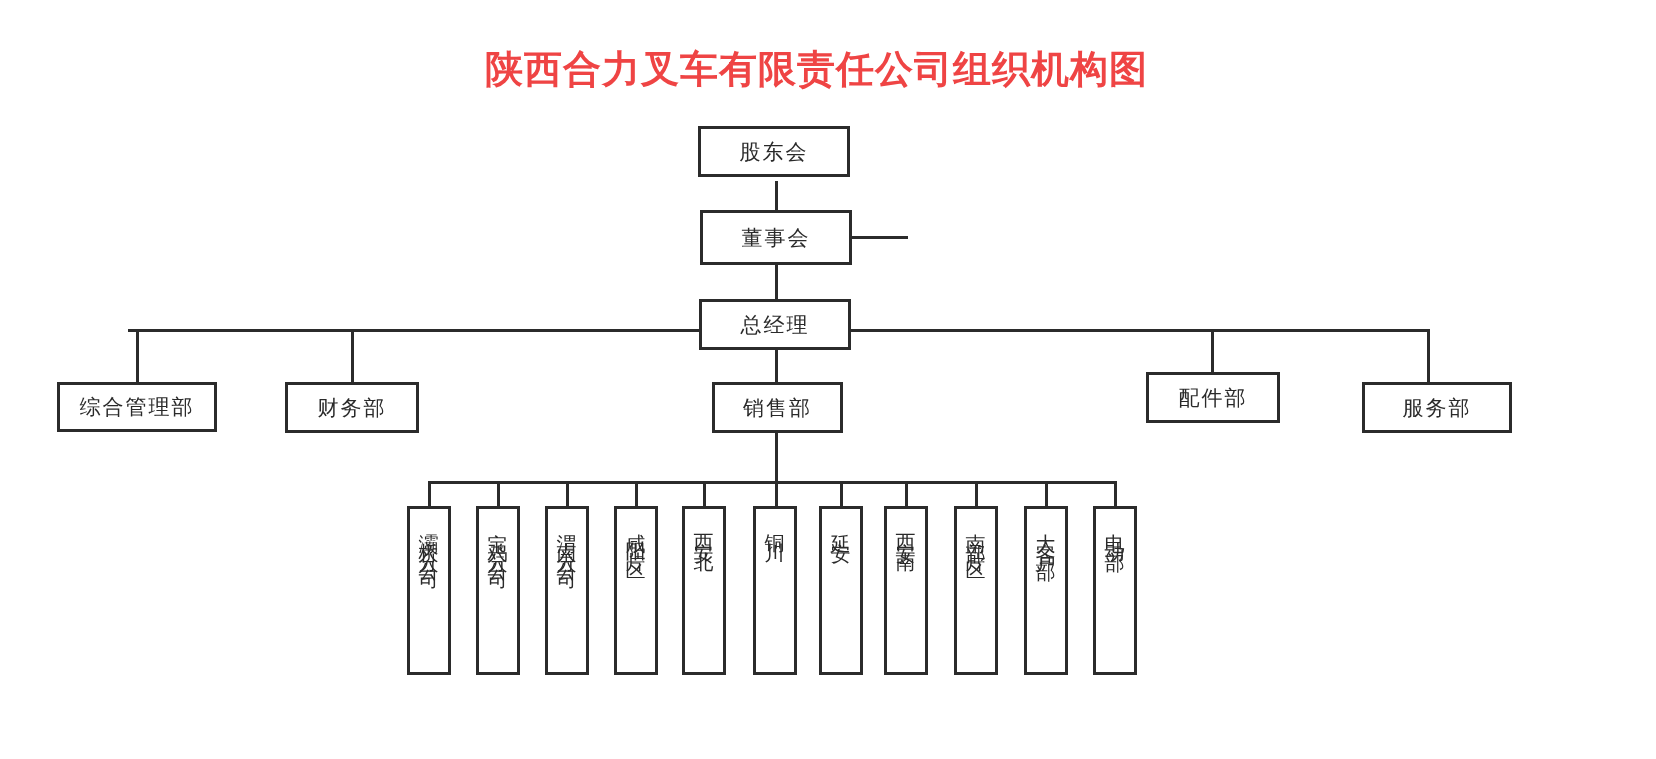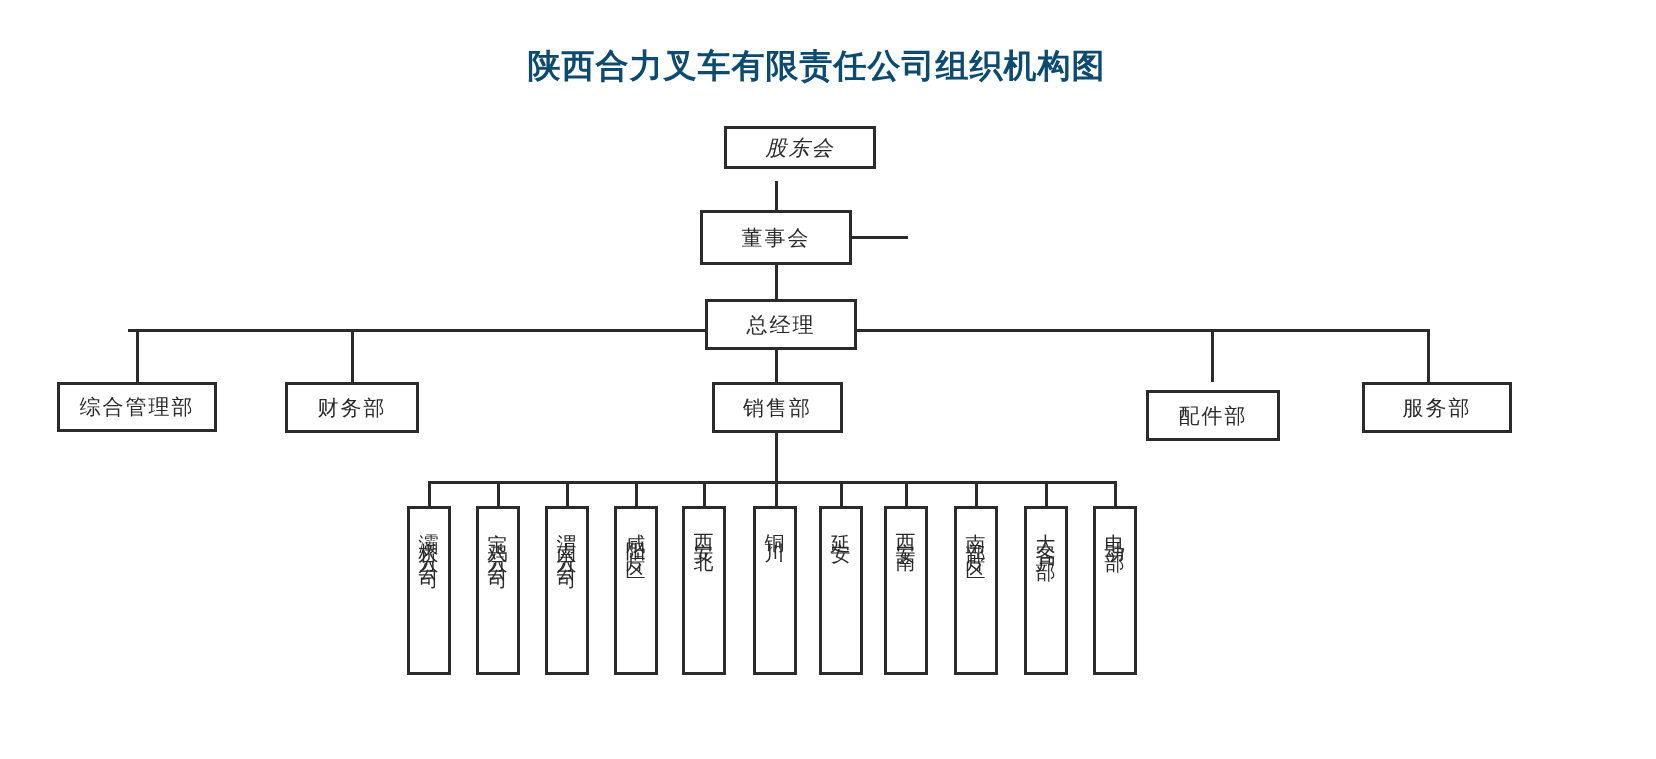--- a/index.html
+++ b/index.html
@@ -20,23 +20,23 @@
 
   
   .chart-title {
     position: absolute;
     left: 0;
     top: 44px;
     width: 1633px;
     text-align: center;
     font-family: "Liberation Sans", "DejaVu Sans", sans-serif;
     font-weight: bold;
-    font-size: 33px;
+    font-size: 38px;
     letter-spacing: 1px;
-    color: #0c4a6e;
+    color: #ef4444;
     white-space: nowrap;
   }
 
   
   .node {
     position: absolute;
     background: #ffffff;
     border: 3px solid #2b2b2b;
     display: flex;
     align-items: center;
@@ -101,42 +101,42 @@
   <div class="conn v" style="left:566px; top:481px; height:26px;"></div>
   <div class="conn v" style="left:635px; top:481px; height:26px;"></div>
   <div class="conn v" style="left:703px; top:481px; height:26px;"></div>
   <div class="conn v" style="left:775px; top:481px; height:26px;"></div>
   <div class="conn v" style="left:840px; top:481px; height:26px;"></div>
   <div class="conn v" style="left:905px; top:481px; height:26px;"></div>
   <div class="conn v" style="left:975px; top:481px; height:26px;"></div>
   <div class="conn v" style="left:1045px; top:481px; height:26px;"></div>
   <div class="conn v" style="left:1114px; top:481px; height:26px;"></div>
 
-  <div class="node horiz" style="left:724px; top:126px; width:152px; height:43px;font-style:italic;">
+  <div class="node horiz" style="left:698px; top:126px; width:152px; height:51px;">
     <span>股东会</span>
   </div>
 
   <div class="node horiz" style="left:700px; top:210px; width:152px; height:55px;text-align:center;">
     <span>董事会</span>
   </div>
 
-  <div class="node horiz" style="left:699px; top:299px; width:152px; height:51px;margin-left:6px;">
+  <div class="node horiz" style="left:699px; top:299px; width:152px; height:51px;">
     <span>总经理</span>
   </div>
 
   <div class="node horiz" style="left:57px; top:382px; width:160px; height:50px;">
     <span>综合管理部</span>
   </div>
   <div class="node horiz" style="left:712px; top:382px; width:131px; height:51px;">
     <span>销售部</span>
   </div>
   <div class="node horiz" style="left:285px; top:382px; width:134px; height:51px;">
     <span>财务部</span>
   </div>
-  <div class="node horiz" style="left:1146px; top:390px; width:134px; height:51px;">
+  <div class="node horiz" style="left:1146px; top:372px; width:134px; height:51px;">
     <span>配件部</span>
   </div>
   <div class="node horiz" style="left:1362px; top:382px; width:150px; height:51px;">
     <span>服务部</span>
   </div>
 
   <div class="node vert" style="left:407px; top:506px; width:44px; height:169px;">
     <span class="vlabel">灞桥分公司</span>
   </div>
   <div class="node vert" style="left:476px; top:506px; width:44px; height:169px;">

